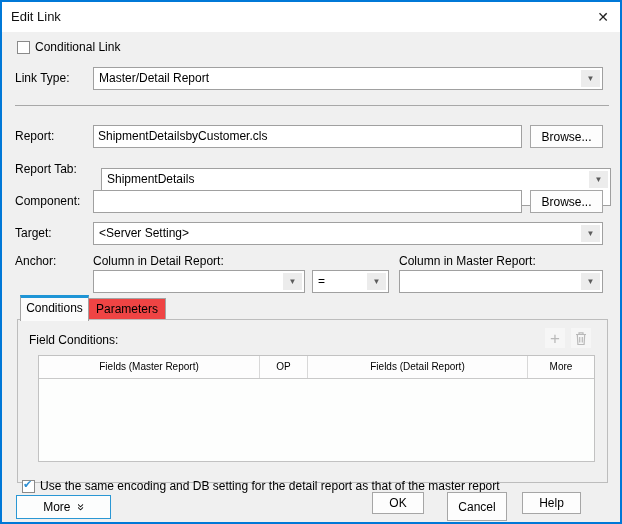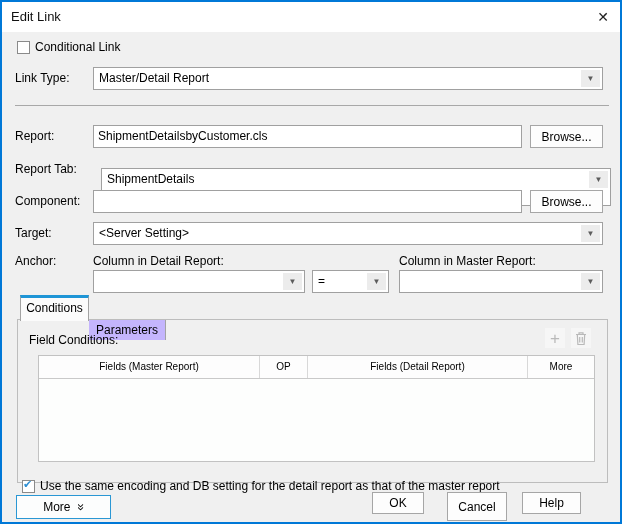--- a/index.html
+++ b/index.html
@@ -33,22 +33,22 @@
     display:flex;align-items:center;justify-content:center;font-size:8px;color:#5c5c5c;cursor:pointer;}
   .btn{background:#fdfdfd;border:1px solid #a6a6a6;font-size:12px;color:#000;
     display:flex;align-items:center;justify-content:center;cursor:pointer;}
 
   #separator{left:13px;top:103px;width:594px;height:1px;background:#a8a8a8;}
 
   
   .tab{font-size:12px;text-align:center;cursor:pointer;}
   #tab-conditions{left:18px;top:293px;width:69px;height:26px;background:#fbfbfb;
     border:1px solid #a3a3a3;border-bottom:none;border-top:3px solid #1e95d6;line-height:21px;z-index:2;}
-  #tab-parameters{left:87px;top:296px;width:77px;height:21px;background:#c4b5fd;
-    border:1px solid #a3a3a3;border-bottom:none;border-left:none;line-height:20px;color:#000;margin-top:21px;}
+  #tab-parameters{left:87px;top:296px;width:77px;height:21px;background:#ef4444;
+    border:1px solid #a3a3a3;border-bottom:none;border-left:none;line-height:20px;color:#000;}
 
   
   #groupbox{left:15px;top:317px;width:591px;height:164px;border:1px solid #bdbdbd;}
   #field-conditions-label{left:27px;top:331px;}
   .icon-btn{width:20px;height:20px;background:#f6f6f6;display:flex;align-items:center;
     justify-content:center;cursor:default;}
   #plus-btn{left:543px;top:326px;color:#b9b9b9;font-size:17px;line-height:17px;}
   #trash-btn{left:569px;top:326px;}
 
   

